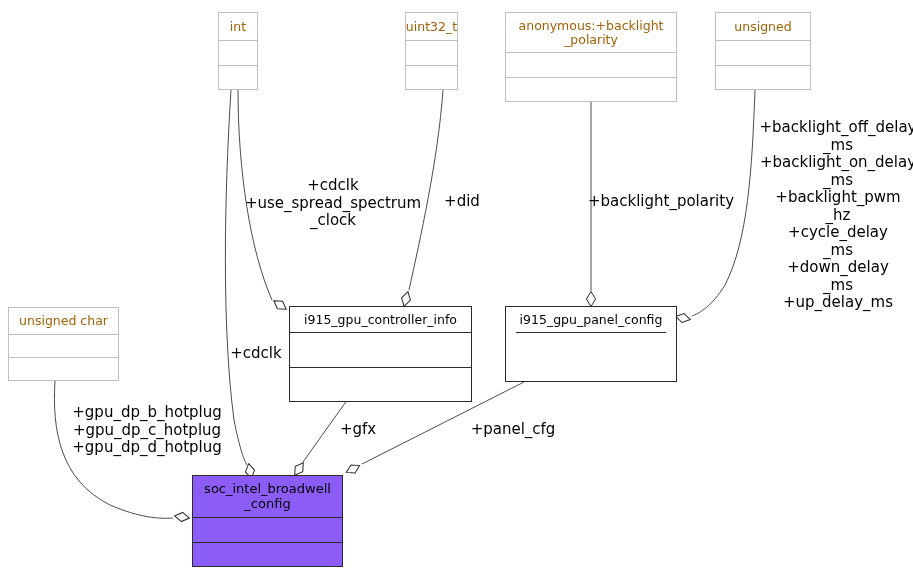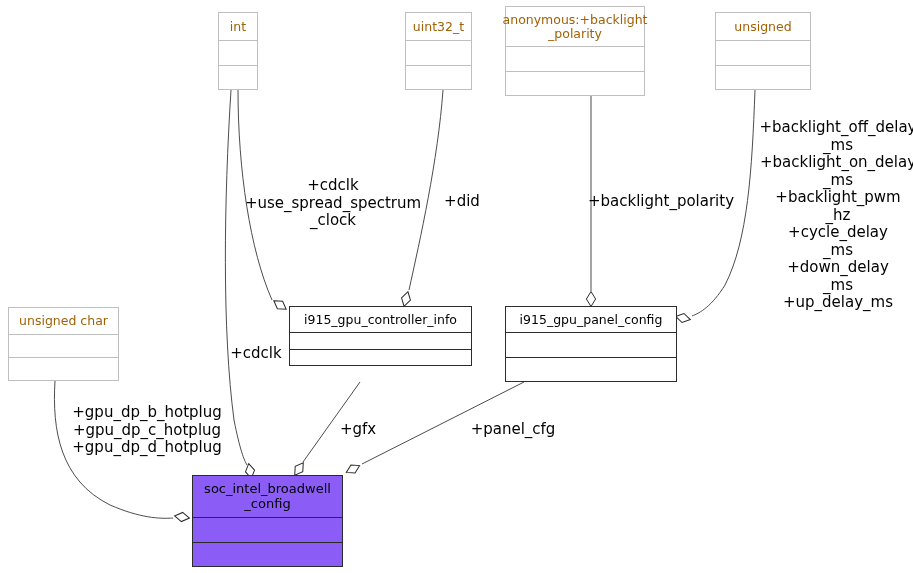--- a/index.html
+++ b/index.html
@@ -113,47 +113,47 @@
       <path d="M 231,90 C 224,200 222,330 234,420 C 240,450 244,460 247,465" fill="none" stroke="#4d4d4d" stroke-width="1"></path>
       <polygon points="242.5,471 250,466.4 257.5,471 250,475.6" fill="#ffffff" stroke="#2b2b2b" stroke-width="1" transform="rotate(80 250 471)"></polygon>
     </svg>
 
   <div id="node-layer">
       <div class="uml-node plain" style="left: 218px; top: 12px; width: 40px; height: 78px;">
         <div class="node-title ttl-125" style="height: 28px; flex: 0 0 28px;">int</div>
         <div class="node-row sep"></div>
         <div class="node-row"></div>
       </div>
-      <div class="uml-node plain" style="left: 405px; top: 12px; width: 67px; height: 78px;">
+      <div class="uml-node plain" style="left: 405px; top: 12px; width: 53px; height: 78px;">
         <div class="node-title ttl-125" style="height: 28px; flex: 0 0 28px;">uint32_t</div>
         <div class="node-row sep"></div>
         <div class="node-row"></div>
       </div>
-      <div class="uml-node plain" style="left: 505px; top: 6px; width: 140px; height: 90px;">
+      <div class="uml-node plain" style="left: 505px; top: 12px; width: 172px; height: 90px;">
         <div class="node-title ttl-125" style="height: 40px; flex: 0 0 40px;">anonymous:+backlight
 _polarity</div>
         <div class="node-row sep"></div>
         <div class="node-row"></div>
       </div>
       <div class="uml-node plain" style="left: 715px; top: 12px; width: 96px; height: 78px;">
         <div class="node-title ttl-125" style="height: 28px; flex: 0 0 28px;">unsigned</div>
         <div class="node-row sep"></div>
         <div class="node-row"></div>
       </div>
       <div class="uml-node plain" style="left: 8px; top: 307px; width: 111px; height: 74px;">
         <div class="node-title ttl-125" style="height: 27px; flex: 0 0 27px;">unsigned char</div>
         <div class="node-row sep"></div>
         <div class="node-row"></div>
       </div>
-      <div class="uml-node strong" style="left: 289px; top: 306px; width: 183px; height: 60px;">
+      <div class="uml-node strong" style="left: 289px; top: 306px; width: 183px; height: 96px;">
         <div class="node-title ttl-125" style="height: 26px; flex: 0 0 26px;">i915_gpu_controller_info</div>
         <div class="node-row sep"></div>
         <div class="node-row"></div>
       </div>
-      <div class="uml-node strong" style="left: 505px; top: 306px; width: 172px; height: 76px;">
+      <div class="uml-node strong" style="left: 505px; top: 306px; width: 172px; height: 76px; align-items: center;">
         <div class="node-title ttl-125" style="height: 26px; flex: 0 0 26px;">i915_gpu_panel_config</div>
         <div class="node-row sep"></div>
         <div class="node-row"></div>
       </div>
       <div class="uml-node focus" style="left: 192px; top: 475px; width: 151px; height: 92px;">
         <div class="node-title ttl-13" style="height: 42px; flex: 0 0 42px;">soc_intel_broadwell
 _config</div>
         <div class="node-row sep"></div>
         <div class="node-row"></div>
       </div>

